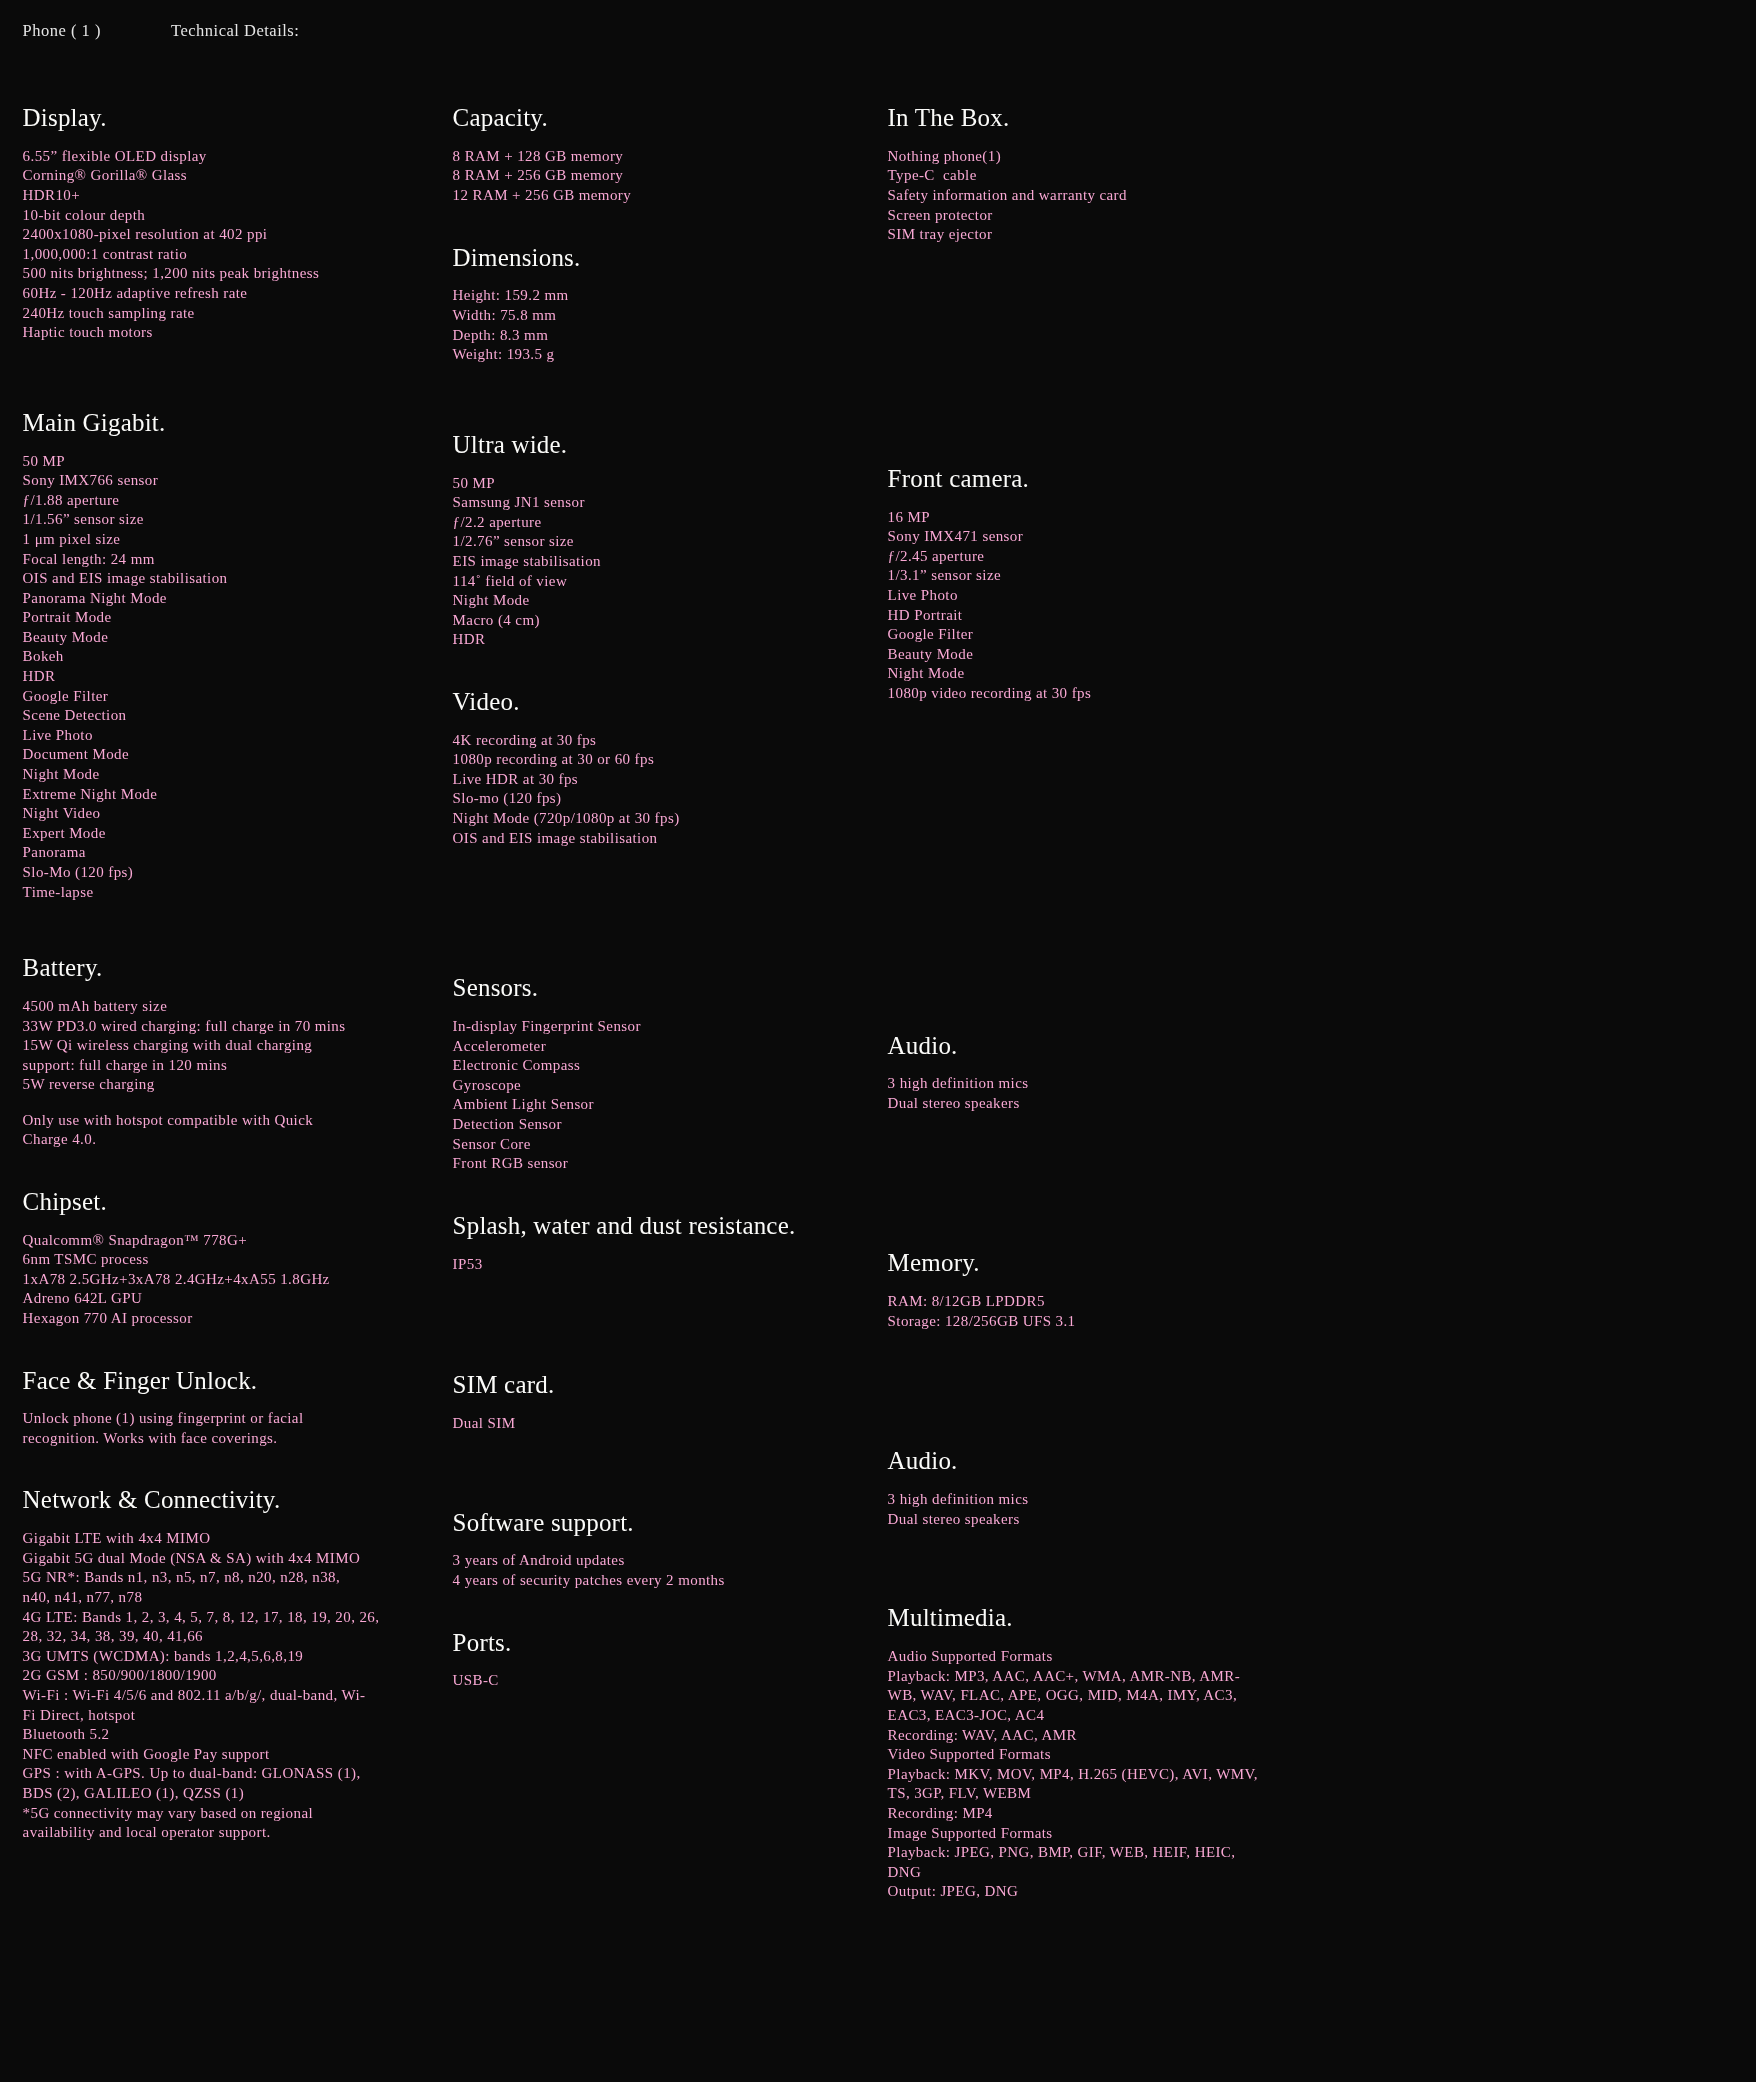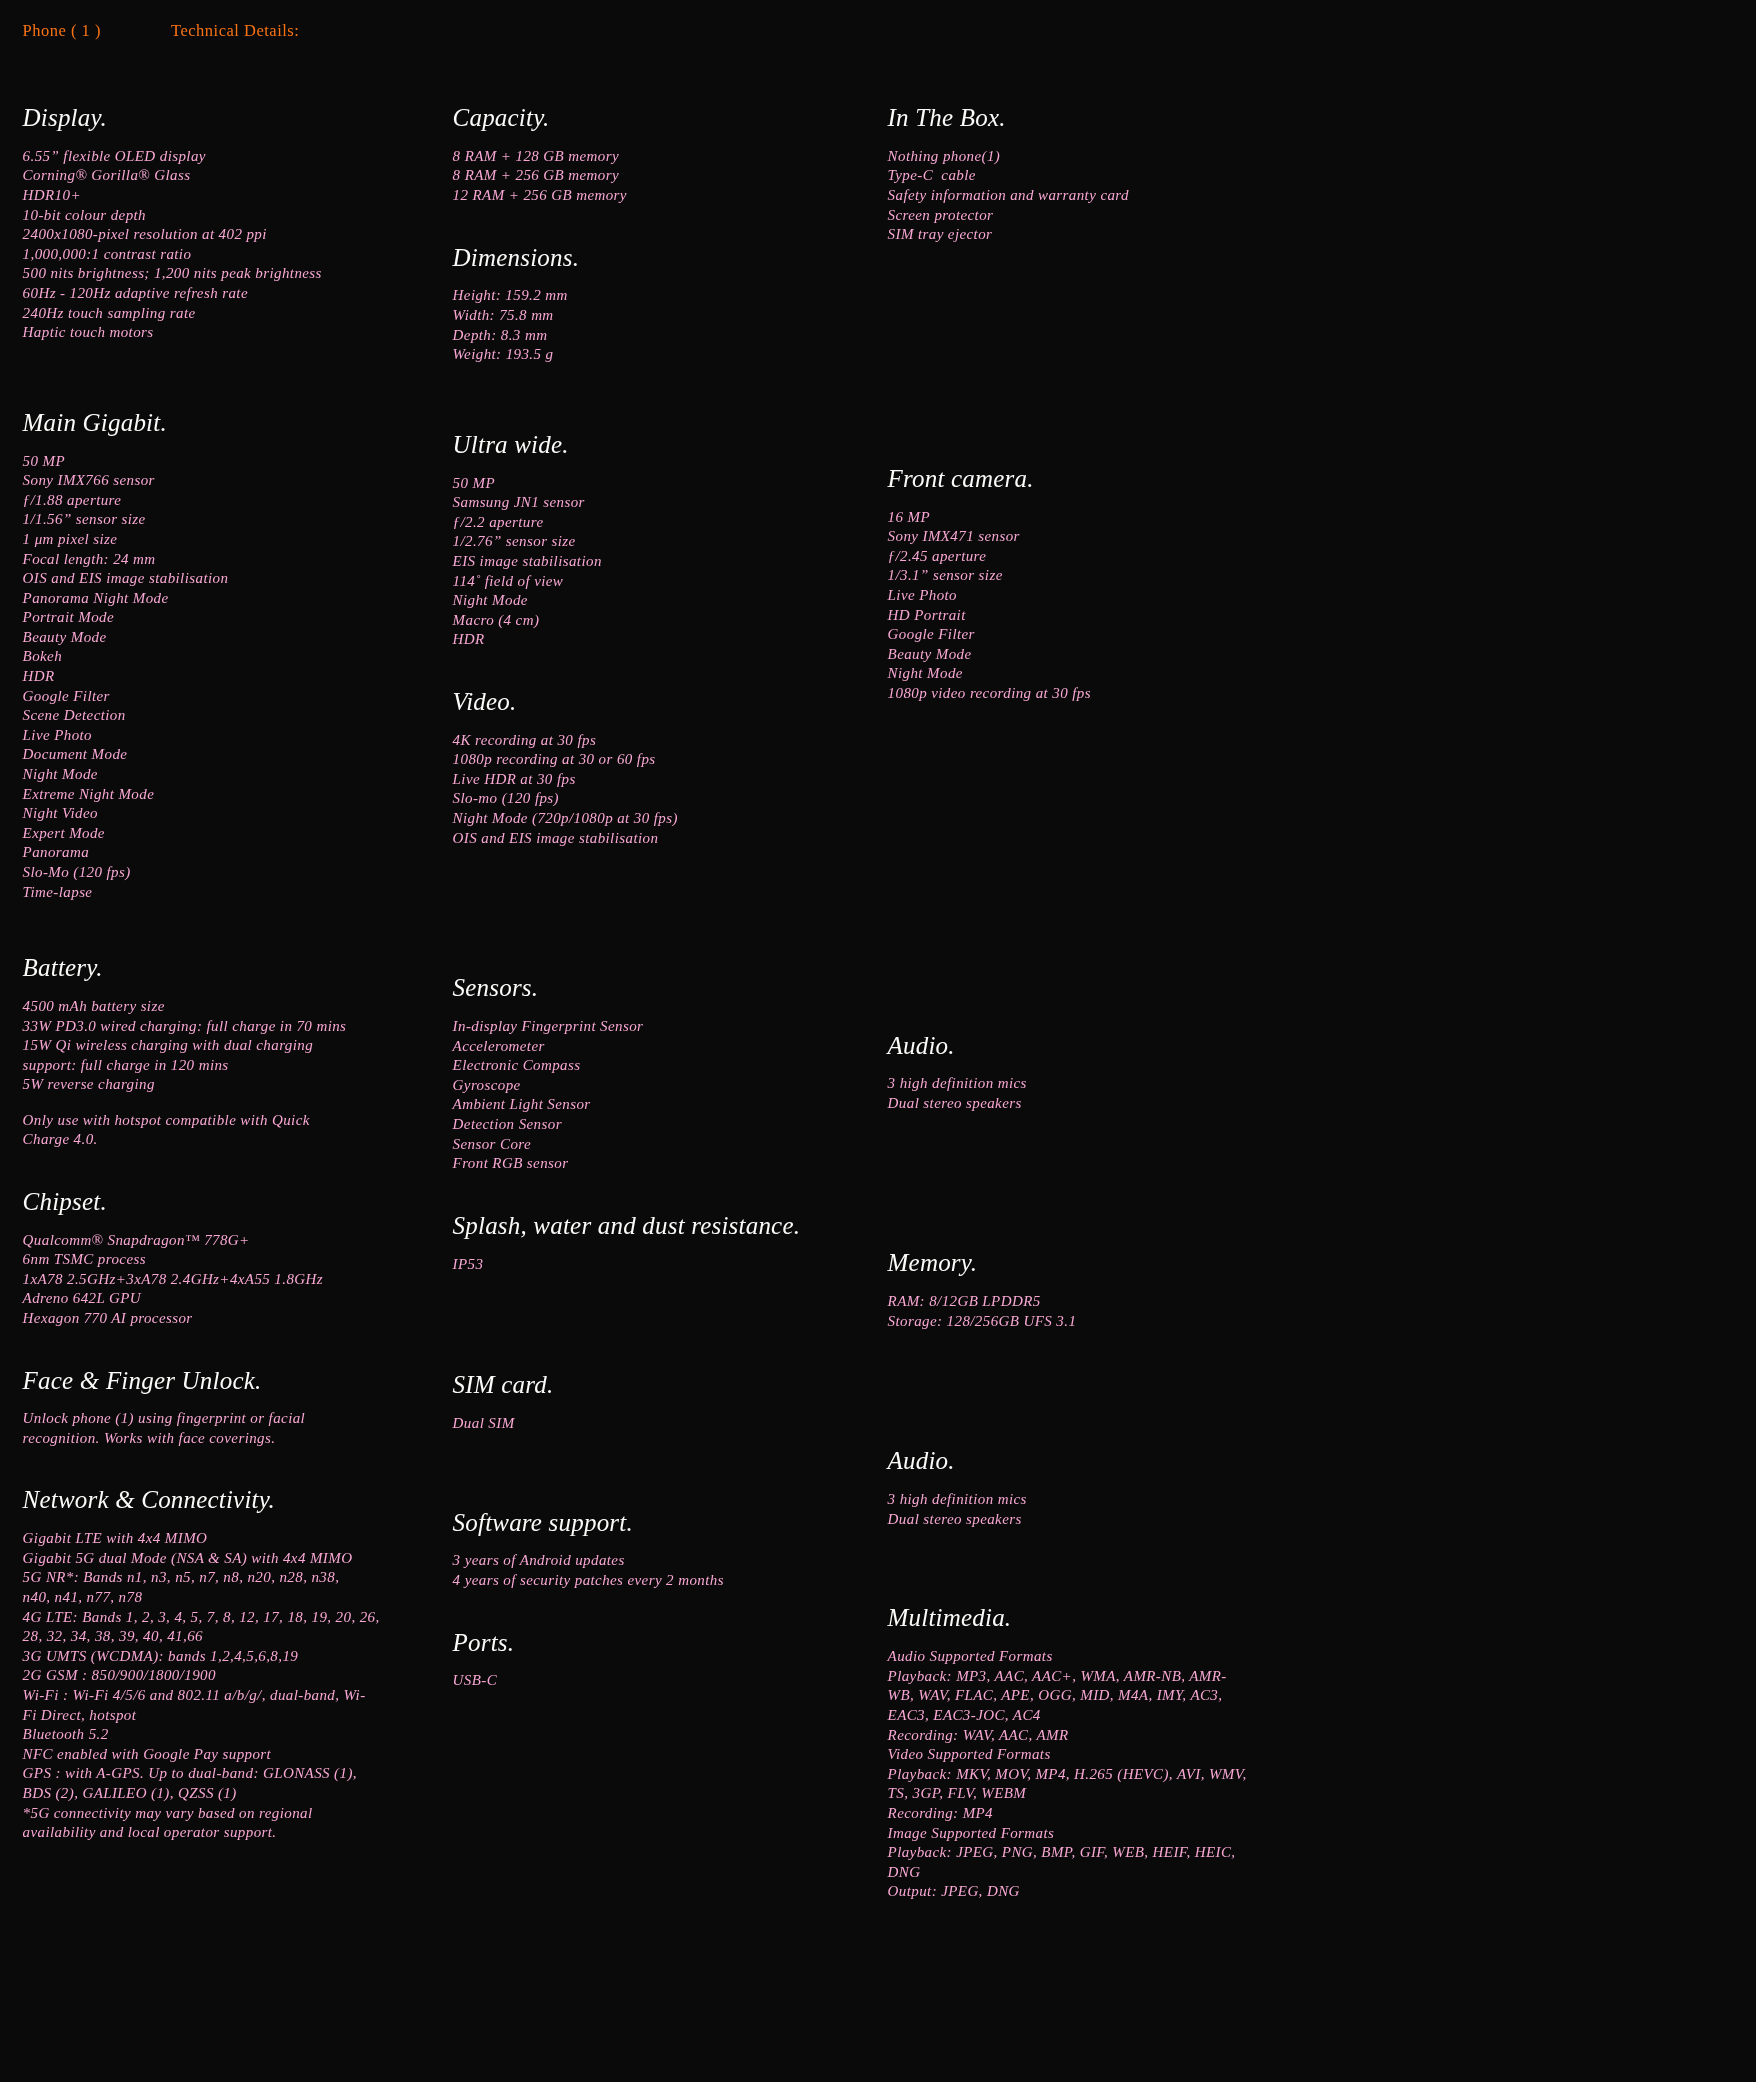--- a/index.html
+++ b/index.html
@@ -24,38 +24,37 @@
   }
   .topbar {
     position: absolute;
     top: 21px;
     left: 22.6px;
     display: flex;
     align-items: baseline;
     gap: 70px;
     font-size: 16.5px;
     letter-spacing: 0.5px;
-    color: #f97316;
+    color: #e5e5e5;
   }
   .topbar .crumb { white-space: nowrap; }
   .grid {
     position: absolute;
     top: 104px;
     left: 22.6px;
     width: 1703px;
     display: grid;
     grid-template-columns: 430px 435px 487px;
     column-gap: 0px;
   }
   .col {
     display: block;
   }
   .block {
     margin-bottom: 0;
-    font-style: italic;
   }
   h2.sec-title {
     font-family: "Liberation Serif", serif;
     font-weight: normal;
     font-size: 25px;
     letter-spacing: 0.2px;
     margin: 0 0 14.8px 0;
     color: #fbfbf9;
   }
   .lines {

